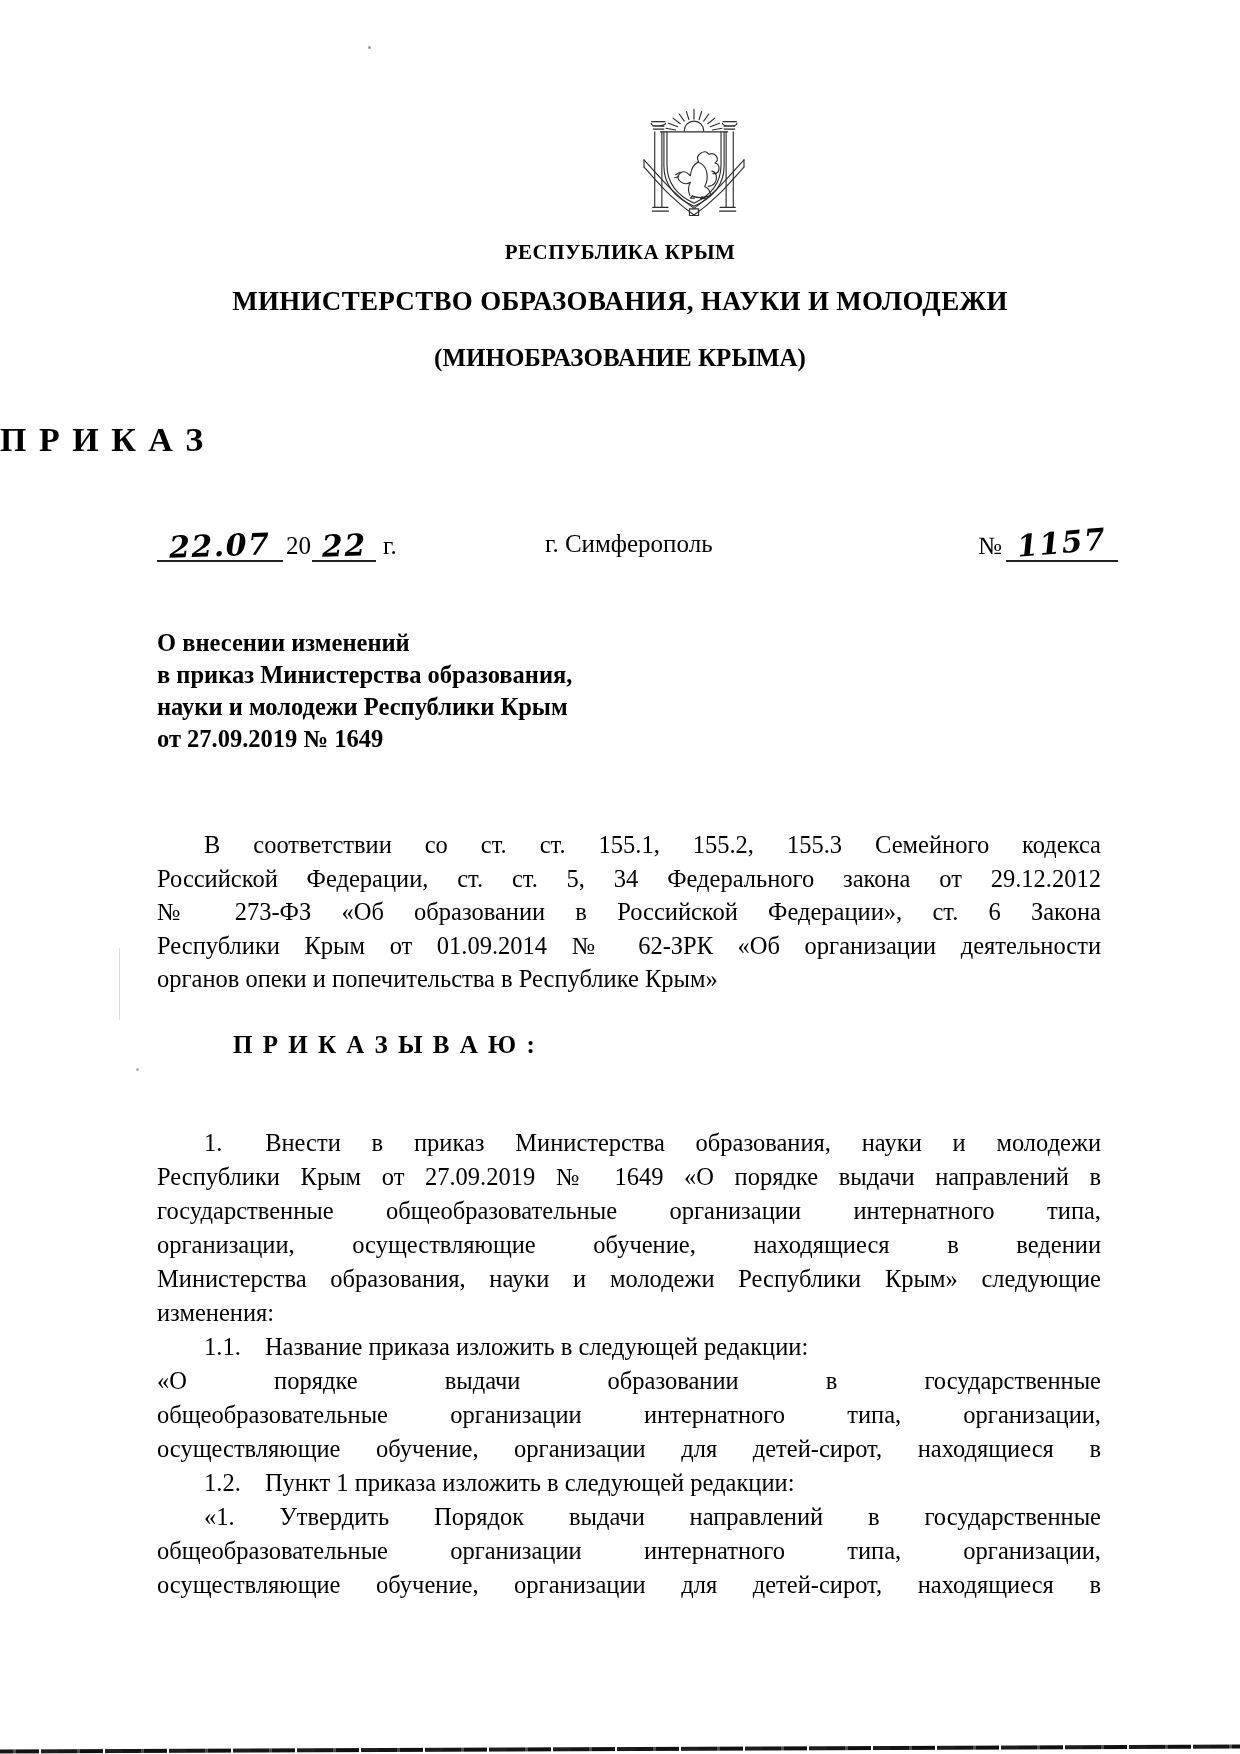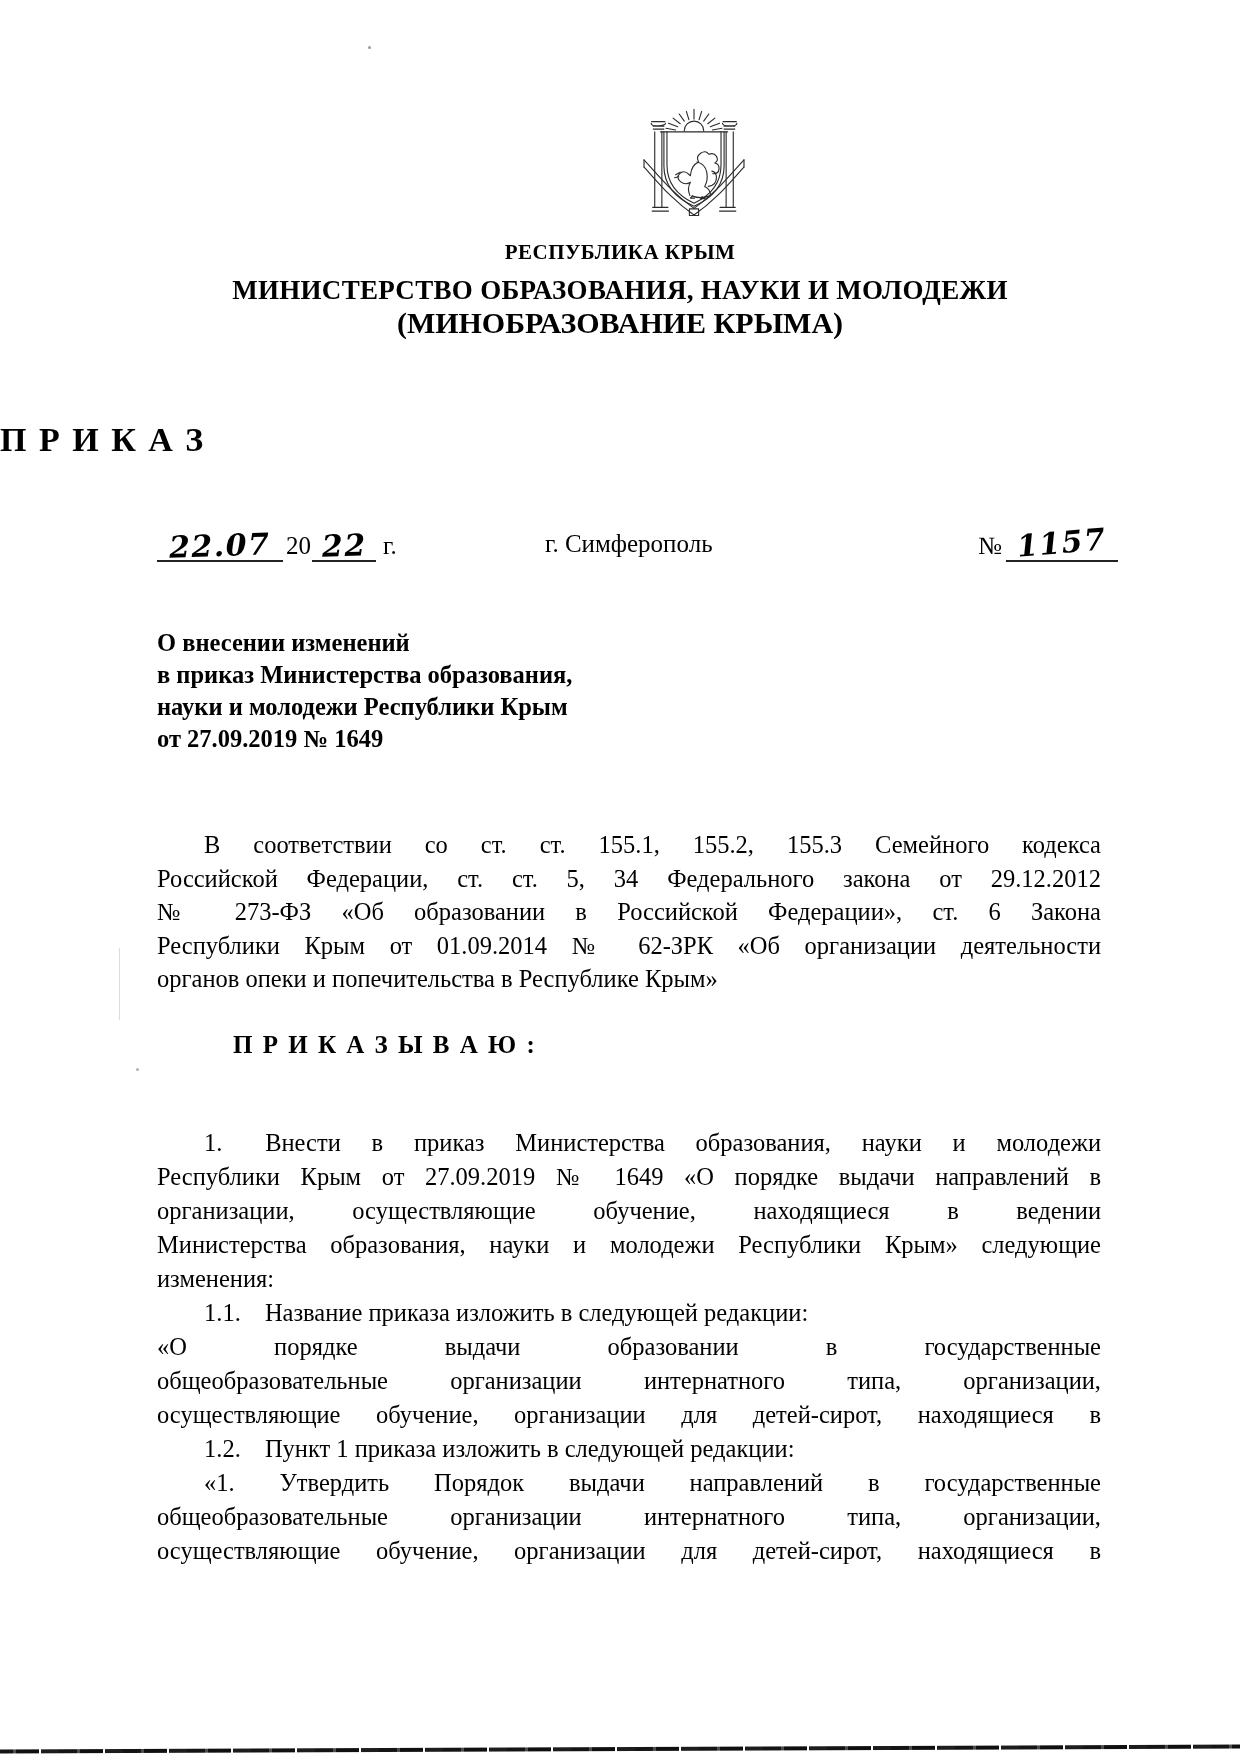--- a/index.html
+++ b/index.html
@@ -6,22 +6,22 @@
   .page {
     position:relative; width:1240px; height:1754px; margin:0 auto;
     background:#ffffff; overflow:hidden;
     font-family:"Liberation Serif", serif; color:#000000;padding-left:40px;
   }
   
   .emblem { position:absolute; left:643px; top:106px; width:102px; height:118px; }
   
   .hdr { position:absolute; top:240px; left:0; width:1240px; text-align:center; }
   .h-republic { font-size:21px; font-weight:bold; letter-spacing:0.5px; }
-  .h-ministry { font-size:27px; font-weight:bold; margin-top:10px; letter-spacing:0.3px; }
-  .h-short    { font-size:30px; font-weight:bold; }
+  .h-ministry { font-size:27px; font-weight:bold; margin-top:21px; letter-spacing:0.3px; }
+  .h-short    { font-size:25px; font-weight:bold; margin-top:27px; }
   .doc-title  { position:absolute; top:421px; left:0; width:1240px; text-align:left;
                 font-size:34px; font-weight:bold; letter-spacing:2px; }
   
   .date-row { position:absolute; top:514px; left:0; width:1240px; height:50px; font-size:25px; }
   .date-left { position:absolute; left:157px; bottom:2px; white-space:nowrap; }
   .uline { display:inline-block; border-bottom:2px solid #222; text-align:center;
            padding:0 4px; vertical-align:baseline; }
   .uline.dm { min-width:118px; }
   .uline.yr { min-width:56px; }
   .hw { font-family:"DejaVu Serif", serif; font-style:italic; font-weight:bold;
@@ -124,20 +124,21 @@
     <div class="jl">Республики Крым от 01.09.2014 № 62-ЗРК «Об организации деятельности</div>
     <div class="ll">органов опеки и попечительства в Республике Крым»</div>
   </div>
 
   <div class="order-word">П Р И К А З Ы В А Ю :</div>
 
   <div class="body-text">
 
     <div class="jl ind"><span class="pnum">1.</span> <span>Внести в приказ Министерства образования, науки и молодежи</span></div>
     <div class="jl">Республики Крым от 27.09.2019 № 1649 «О порядке выдачи направлений в</div>
+    <div class="jl">государственные общеобразовательные организации интернатного типа,</div>
     <div class="jl">организации, осуществляющие обучение, находящиеся в ведении</div>
     <div class="jl">Министерства образования, науки и молодежи Республики Крым» следующие</div>
     <div class="ll">изменения:</div>
 
     <div class="ll ind"><span class="pnum-left">1.1.</span> <span>Название приказа изложить в следующей редакции:</span></div>
 
     <div class="jl">«О порядке выдачи образовании в государственные</div>
     <div class="jl">общеобразовательные организации интернатного типа, организации,</div>
     <div class="jl">осуществляющие обучение, организации для детей-сирот, находящиеся в</div>
 

